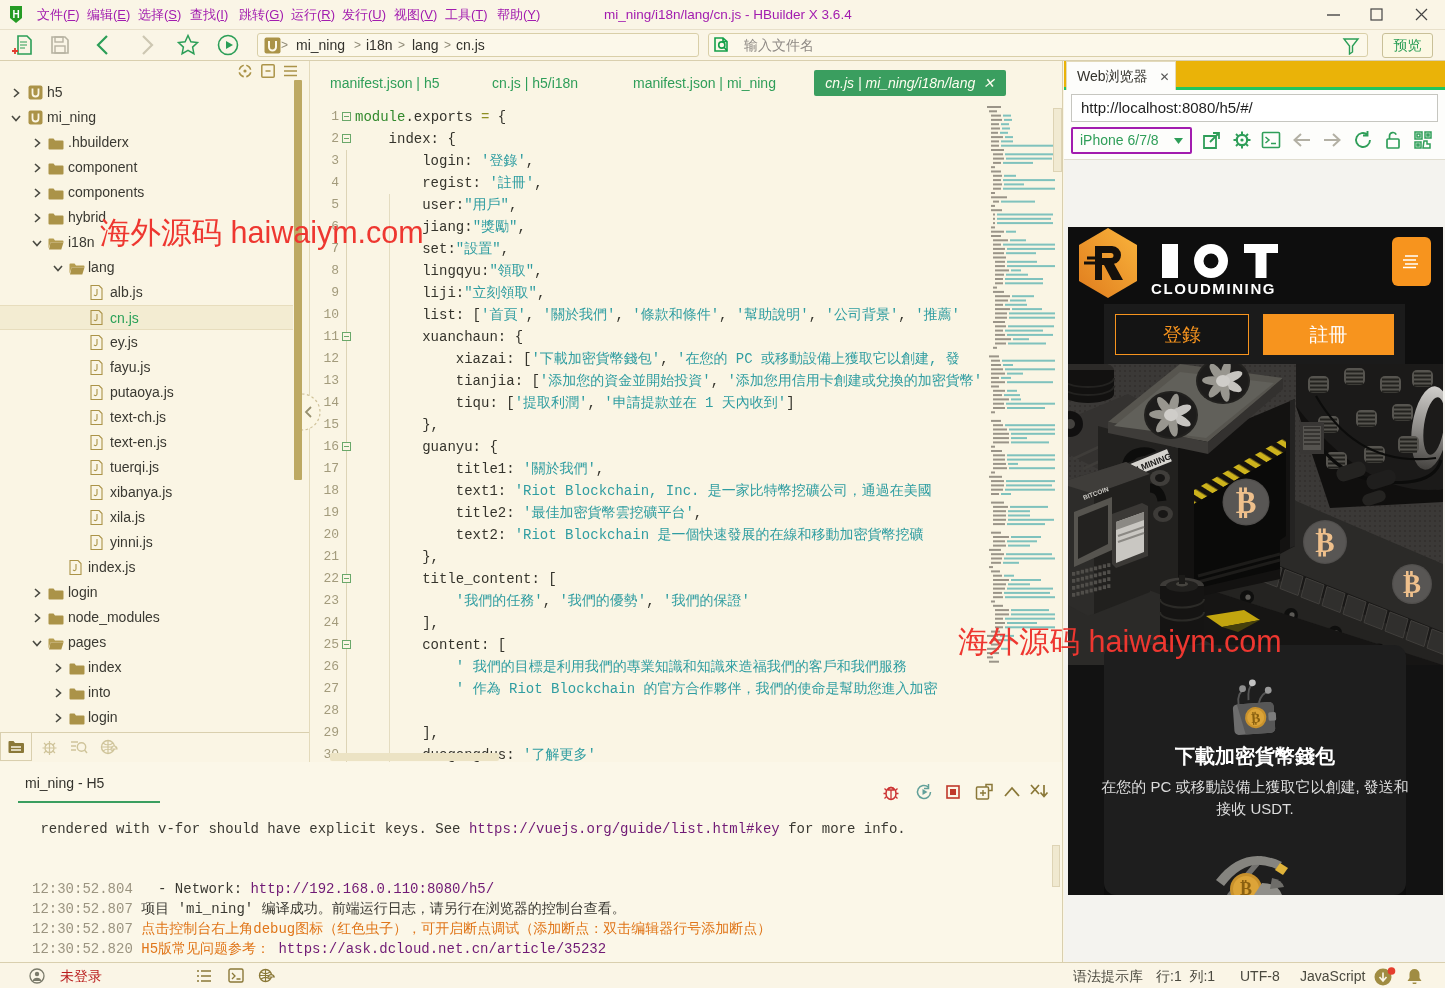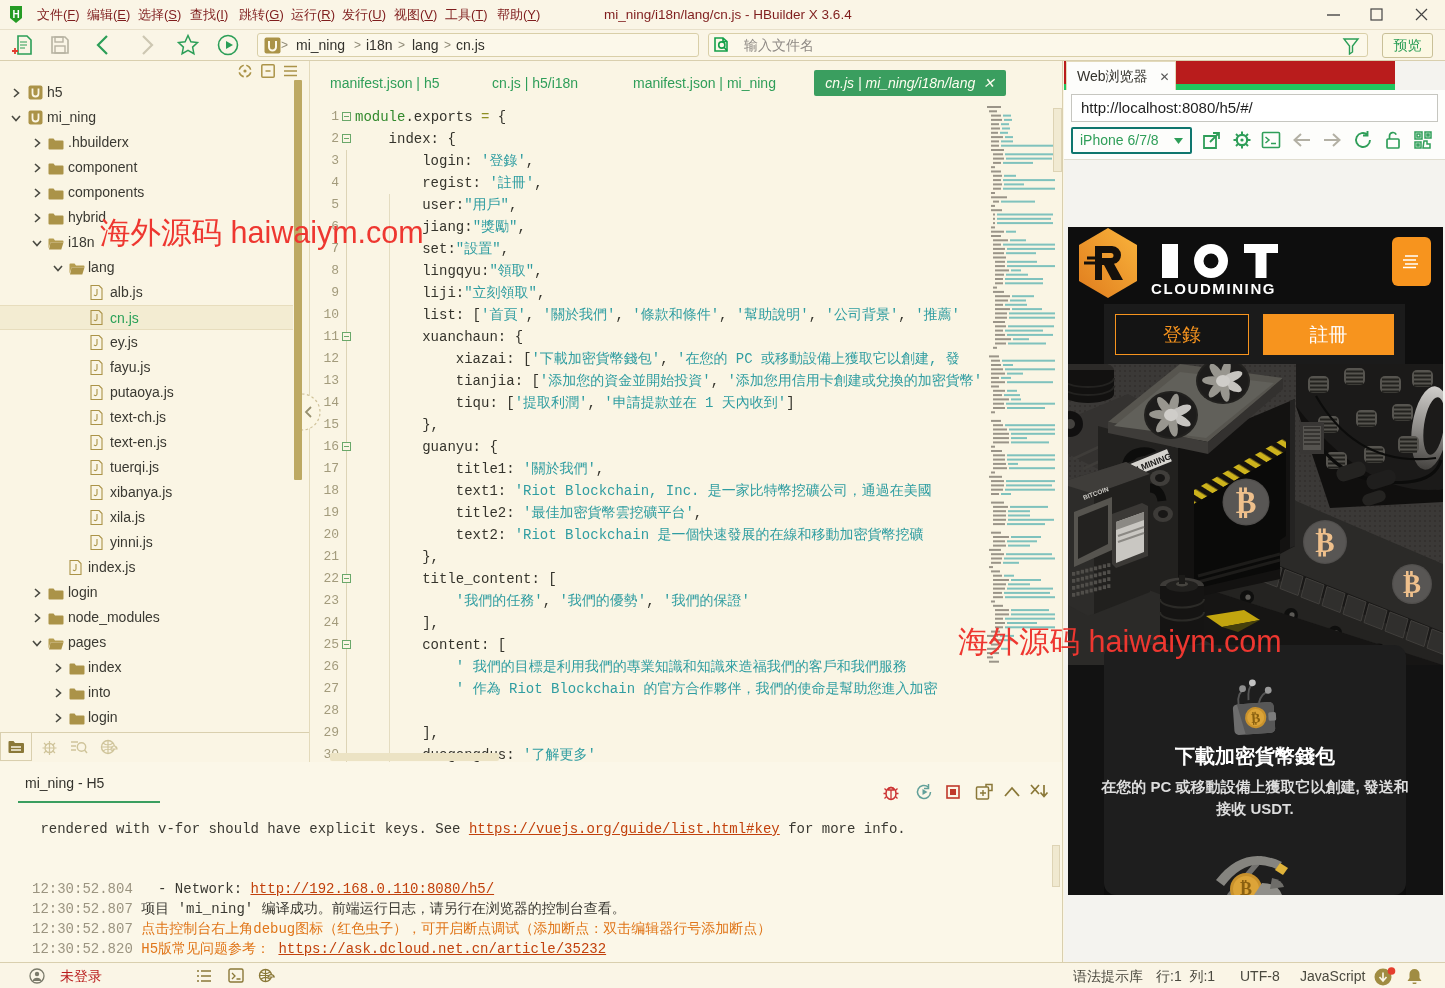--- a/index.html
+++ b/index.html
@@ -1,19 +1,19 @@
 <!DOCTYPE html>
 <html><head><meta charset="utf-8"><style>
 *{margin:0;padding:0;box-sizing:border-box}
 html,body{width:1445px;height:988px;overflow:hidden;background:#faf5e4;font-family:"Liberation Sans",sans-serif}
 #app{position:absolute;left:0;top:0;width:1445px;height:988px}
 .abs{position:absolute}
 
 #titlebar{position:absolute;left:0;top:0;width:1445px;height:30px;background:#faf5e6;border-bottom:1px solid #e8e0ca}
-.menu{position:absolute;top:0;height:37px;line-height:30px;font-size:13px;color:#7f1d1d}
+.menu{position:absolute;top:0;height:37px;line-height:30px;font-size:13px;color:#a21caf}
 .menu u{text-decoration:underline}
 
 #toolbar{position:absolute;left:0;top:30px;width:1445px;height:31px;background:#faf5e6;border-bottom:1px solid #d9cfae}
 .tbico{position:absolute;top:3px;width:24px;height:24px}
 .crumbbox{position:absolute;left:257px;top:3px;width:442px;height:24px;background:#fcf8ea;border:1px solid #d9cfa8;border-radius:3px}
 .searchbox{position:absolute;left:708px;top:3px;width:660px;height:24px;background:#fcf8ea;border:1px solid #d9cfa8;border-radius:3px}
 .crumb{position:absolute;top:3px;height:25px;line-height:25px;font-size:14px;color:#33322c}
 .crumbsep{color:#8f8a76;font-size:12px}
 #previewbtn{position:absolute;left:1382px;top:3px;width:51px;height:25px;line-height:23px;text-align:center;background:#fcf8e3;border:1px solid #c9c098;border-radius:3px;color:#2b9e57;font-size:14px}
 
@@ -31,34 +31,34 @@
 .codeline{position:absolute;left:0;width:752px;height:22px;line-height:22px;font-family:"Liberation Mono",monospace;font-size:14px;white-space:pre;color:#35342c}
 .lnum{position:absolute;width:30px;text-align:right;font-family:"Liberation Mono",monospace;font-size:13px;color:#a39b7c;height:22px;line-height:22px}
 .fold{position:absolute;width:9px;height:9px;border:1px solid #6aa86a;background:#faf5e4;z-index:3}
 .fold:after{content:"";position:absolute;left:1px;top:3px;width:5px;height:1px;background:#6aa86a}
 .s{color:#2f9da1}.g{color:#338a2e}.o{color:#8f8f22}
 #minimap{position:absolute;left:672px;top:44px;width:80px;height:657px}
 #hscroll{position:absolute;left:19px;top:692px;width:169px;height:8px;background:#ece3c4;border-radius:2px}
 #escroll{position:absolute;left:742px;top:47px;width:9px;height:64px;background:#f1ead2;border:1px solid #ddd3b4}
 
 #rightpanel{position:absolute;left:1064px;top:61px;width:381px;height:901px;background:#f4f3ef}
-#rp-tabbar{position:absolute;left:0;top:0;width:331px;height:29px;background:#b91c1c;border-bottom:6px solid #22c55e}
+#rp-tabbar{position:absolute;left:0;top:0;width:381px;height:29px;background:#eab308;border-bottom:3px solid #22c55e}
 #rp-tab{position:absolute;left:2px;top:0;width:110px;height:29px;background:#fdfdfb;border:1px solid #e3dabb;border-bottom:none;font-size:14px;color:#33322c;line-height:29px;padding-left:10px}
 #rp-white{position:absolute;left:0;top:29px;width:381px;height:70px;background:#fdfdfb;border-bottom:1px solid #e0ddd0}
 #urlbox{position:absolute;left:7px;top:33px;width:367px;height:28px;background:#fff;border:1px solid #c6c6c0;font-size:15px;color:#1f1f1f;line-height:26px;padding-left:9px}
-#devsel{position:absolute;left:7px;top:66px;width:121px;height:27px;border:2px solid #0f766e;border-radius:2px;color:#2f9e59;font-size:14px;line-height:23px;padding-left:7px}
+#devsel{position:absolute;left:7px;top:66px;width:121px;height:27px;border:2px solid #a21caf;border-radius:2px;color:#2f9e59;font-size:14px;line-height:23px;padding-left:7px}
 .rpico{position:absolute;top:69px;width:20px;height:20px}
 #phone{position:absolute;left:4px;top:166px;width:375px;height:668px;background:#0d0d0d;overflow:hidden}
 
 #console{position:absolute;left:0;top:762px;width:1063px;height:200px;background:#fbf7e8;border-right:1px solid #d9cfae}
 #ctab{position:absolute;left:25px;top:13px;font-size:14px;color:#33322c}
 #ctabline{position:absolute;left:18px;top:39px;width:142px;height:2px;background:#3a9e5f}
 .cline{position:absolute;left:0;width:1063px;height:20px;line-height:20px;font-family:"Liberation Mono",monospace;font-size:14px;white-space:pre;color:#3a3932}
 .ts{color:#9b9480}
-.lnk{color:#c2410c;text-decoration:underline}
+.lnk{color:#701a75;}
 .warnc{color:#e0761a}
 
 #statusbar{position:absolute;left:0;top:962px;width:1445px;height:26px;background:#faf5e6;border-top:1px solid #d9cfae;font-size:14px;color:#4a493f}
 .sbitem{position:absolute;top:0;height:26px;line-height:26px}
 .wm{position:absolute;color:#ee3730;font-size:30.5px;white-space:nowrap;z-index:50;letter-spacing:0}
 </style></head><body>
 <div id="app">
     <div id="titlebar">
       <svg class="abs" style="left:9px;top:5px" width="14" height="19">
         <path d="M1 1 h12 v12 l-6 5 -6-5 z" fill="#259b24"></path>
@@ -1004,21 +1004,21 @@
             <circle cx="58" cy="26" r="4" fill="#9a9a9a"></circle>
 <path d="M20 40 h38 a5 5 0 0 1 5 5 v26 a5 5 0 0 1 -5 5 h-38 a5 5 0 0 1 -5 -5 v-26 a5 5 0 0 1 5 -5 z" fill="#6d6d6d"></path>
 <path d="M20 40 h38 a5 5 0 0 1 5 5 v26 a5 5 0 0 1 -5 5 h-30 z" fill="#575757"></path>
 <rect x="56" y="52" width="9" height="10" rx="2" fill="#7d7d7d"></rect>
 <circle cx="41" cy="57" r="12.5" fill="#c8912c"></circle>
             <circle cx="41" cy="57" r="10" fill="#dca438"></circle>
 <text x="41" y="63" text-anchor="middle" font-size="16" font-weight="bold" fill="#8a6010" font-family="Liberation Serif">₿</text>
 </g>
         </svg>
         <div class="abs" style="left:36px;top:516px;width:302px;text-align:center;font-size:20px;font-weight:bold;color:#fff">下載加密貨幣錢包</div>
-        <div class="abs" style="left:17px;top:549px;width:340px;text-align:center;font-size:15px;font-weight:700;color:#dcdcdc;line-height:22px">在您的 PC 或移動設備上獲取它以創建, 發送和<br>接收 USDT.</div>
+        <div class="abs" style="left:17px;top:549px;width:340px;text-align:center;font-size:15px;font-weight:400;color:#dcdcdc;line-height:22px">在您的 PC 或移動設備上獲取它以創建, 發送和<br>接收 USDT.</div>
         <svg class="abs" style="left:146px;top:625px" width="90" height="43" viewBox="0 0 90 43">
 <path d="M16 43 L47 7" stroke="#72716e" stroke-width="5.5" stroke-linecap="round"></path>
 <path d="M2 28 Q30 -8 68 10 L62 17 Q33 3 10 34 z" fill="#85847f"></path>
 <path d="M66 11 l8 5 -5 7 -8 -5 z" fill="#e0b33a"></path>
 <circle cx="32" cy="37" r="16" fill="#c8912c"></circle>
           <circle cx="32" cy="37" r="13" fill="#dca438"></circle>
 <text x="32" y="43" text-anchor="middle" font-size="18" font-weight="bold" fill="#8a6010" font-family="Liberation Serif">₿</text>
 <path d="M48 31 q16 0 20 12 l-28 0 z" fill="#908f8a"></path>
 <path d="M58 26 q10 2 12 9 l-14 2 z" fill="#6e6d69"></path>
 </svg>

